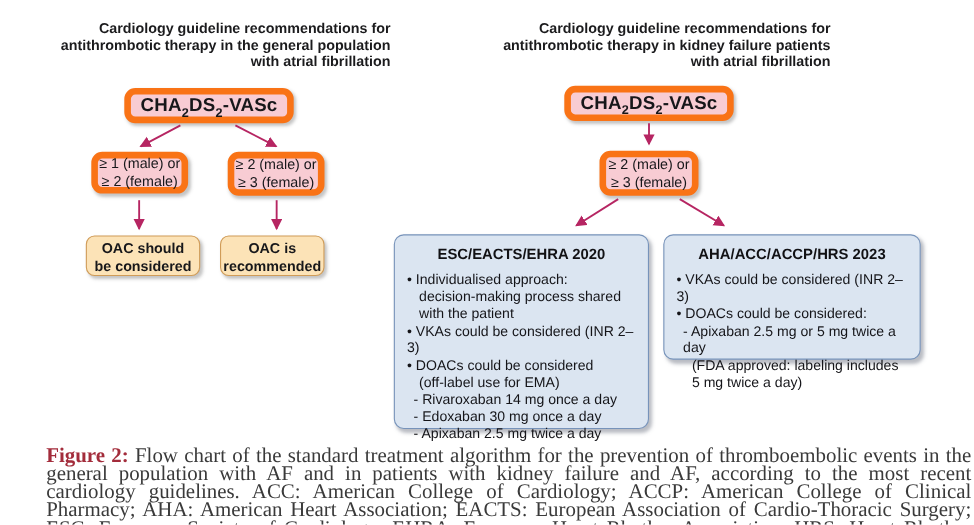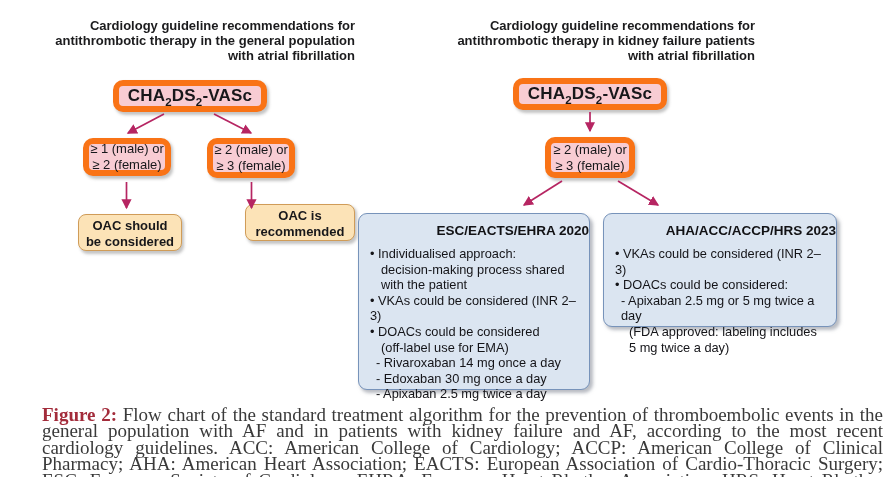--- a/index.html
+++ b/index.html
@@ -30,21 +30,21 @@
     background:#fce3b7; border:1.5px solid #d09c58; border-radius:8px;
     box-shadow:2px 2.5px 3px rgba(125,125,125,0.45);
     display:flex; flex-direction:column; align-items:center; justify-content:flex-end;
     font-weight:bold; font-size:13px; line-height:16px; text-align:center;
   }
   .blue {
     background:#dbe5f1; border:1.5px solid #7793ba; border-radius:9px;
     box-shadow:2.5px 3px 3.5px rgba(115,122,135,0.5);
   }
   .blue .bt {
-    text-align:right; font-weight:bold; font-size:13.5px; margin-top:9px; color:#111114;
+    text-align:center; font-weight:bold; font-size:13.5px; margin-top:9px; color:#111114;
   }
   .blue .body {
     margin:8px 6px 0 11px; font-size:12.8px; line-height:15.6px; color:#141418;
   }
   .ln.c  { padding-left:11px; }
   .ln.d  { padding-left:6px;  }
   .ln.dc { padding-left:14px; }
   #arrows { position:absolute; left:0; top:0; pointer-events:none; }
   .caption {
     position:absolute; left:42px; top:407px; width:841px;
@@ -89,21 +89,21 @@
 
   <div class="box pink criteria" style="left:545px; top:137px; width:90px; height:41px;">
     <div>≥ 2 (male) or</div>
     <div>≥ 3 (female)</div>
   </div>
 
   <div class="box orange" style="left:78px; top:214px; width:104px; height:37px;">
     <div>OAC should</div>
     <div>be considered</div>
   </div>
-  <div class="box orange" style="left:200px; top:204px; width:110px; height:37px;margin-left:45px;">
+  <div class="box orange" style="left:200px; top:214px; width:95px; height:37px;">
     <div>OAC is</div>
     <div>recommended</div>
   </div>
 
   <div class="box blue" style="left:358px; top:213px; width:232px; height:177px;">
     <div class="bt">ESC/EACTS/EHRA 2020</div>
     <div class="body">
       <div class="ln b">• Individualised approach:</div>
       <div class="ln c">decision-making process shared</div>
       <div class="ln c">with the patient</div>

